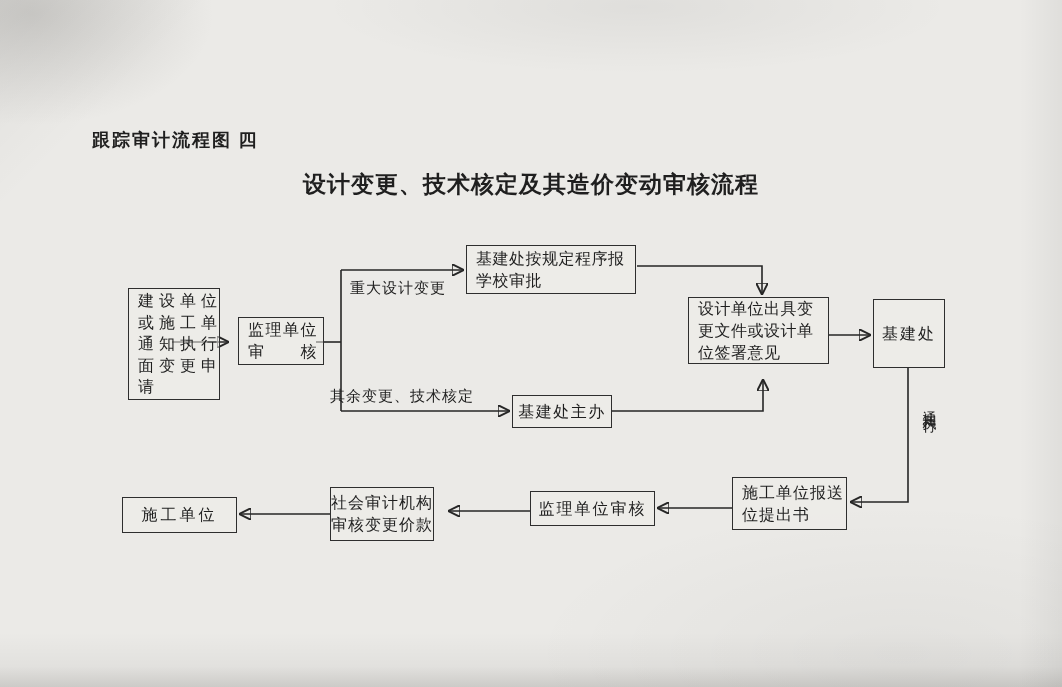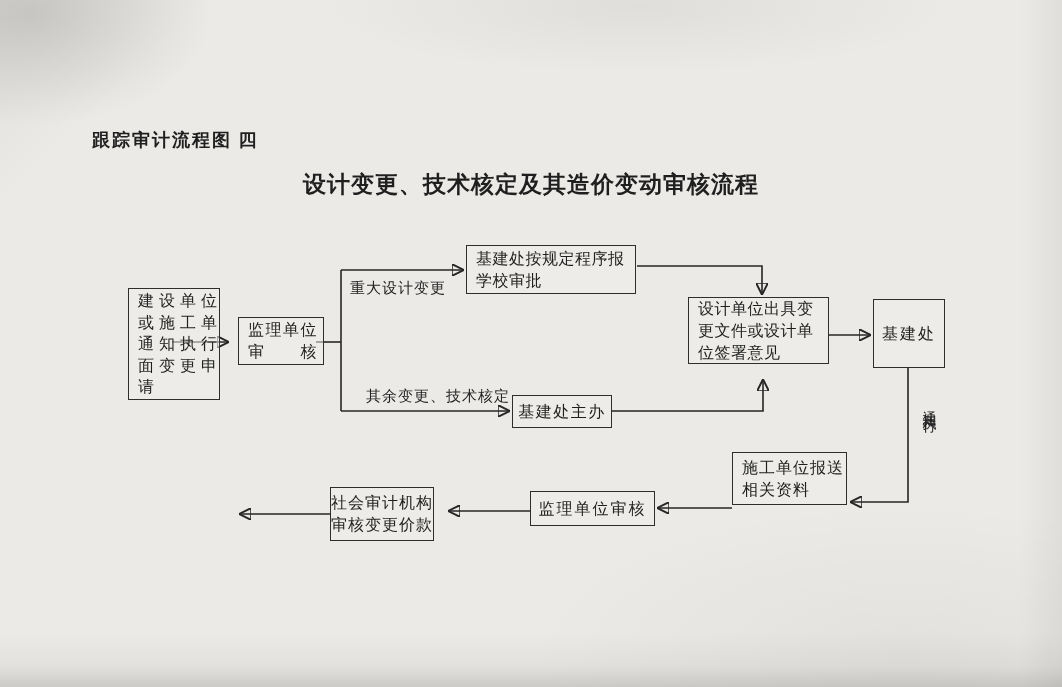--- a/index.html
+++ b/index.html
@@ -100,32 +100,35 @@
   <div class="node pad-left" style="left:688px;top:297px;width:141px;height:67px;letter-spacing:0.5px;line-height:22px;">
     <div class="nline">设计单位出具变</div>
     <div class="nline">更文件或设计单</div>
     <div class="nline">位签署意见</div>
   </div>
 
   <div class="node centered" style="left:873px;top:299px;width:72px;height:69px;letter-spacing:2px;">
     <div class="nline">基建处</div>
   </div>
 
-  <div class="node pad-left" style="left:732px;top:452px;width:115px;height:53px;letter-spacing:1px;">
+  <div class="node pad-left" style="left:732px;top:477px;width:115px;height:53px;letter-spacing:1px;">
     <div class="nline">施工单位报送</div>
-    <div class="nline">相关资料</div>
+    <div class="nline">位提出书</div>
   </div>
 
   <div class="node centered" style="left:530px;top:491px;width:125px;height:35px;letter-spacing:2px;">
     <div class="nline">监理单位审核</div>
   </div>
 
   <div class="node centered" style="left:330px;top:487px;width:104px;height:54px;letter-spacing:1px;">
     <div class="nline">社会审计机构</div>
     <div class="nline">审核变更价款</div>
   </div>
 
+  <div class="node centered" style="left:122px;top:497px;width:115px;height:36px;letter-spacing:3px;">
+    <div class="nline">施工单位</div>
+  </div>
 
   <div class="edge-label" style="left:350px;top:279px;">重大设计变更</div>
-  <div class="edge-label" style="left:366px;top:387px;">其余变更、技术核定</div>
+  <div class="edge-label" style="left:330px;top:387px;">其余变更、技术核定</div>
   <div class="edge-label vertical" style="left:920px;top:399px;">通知执行</div>
 
 </div>
 
 </body></html>

